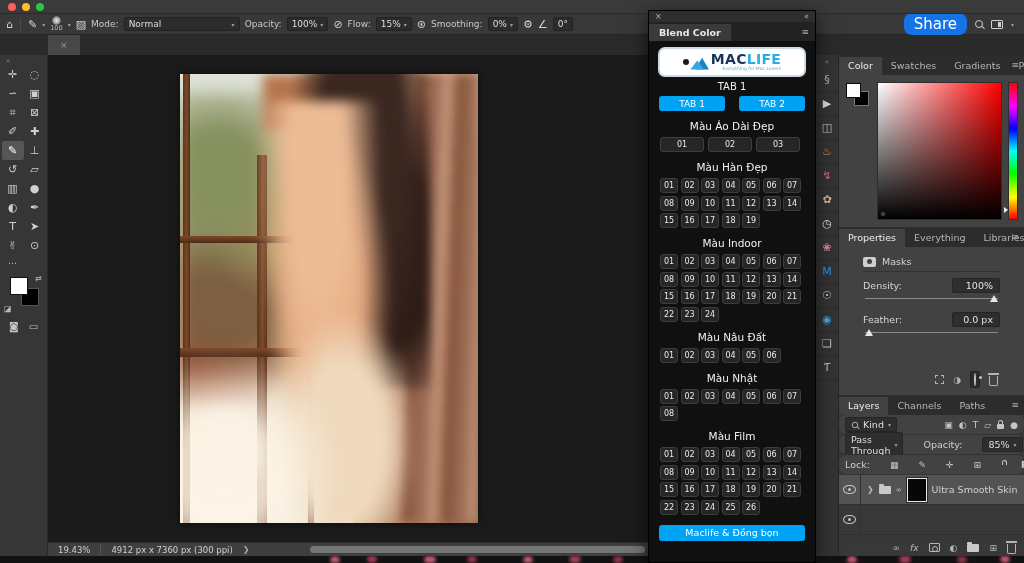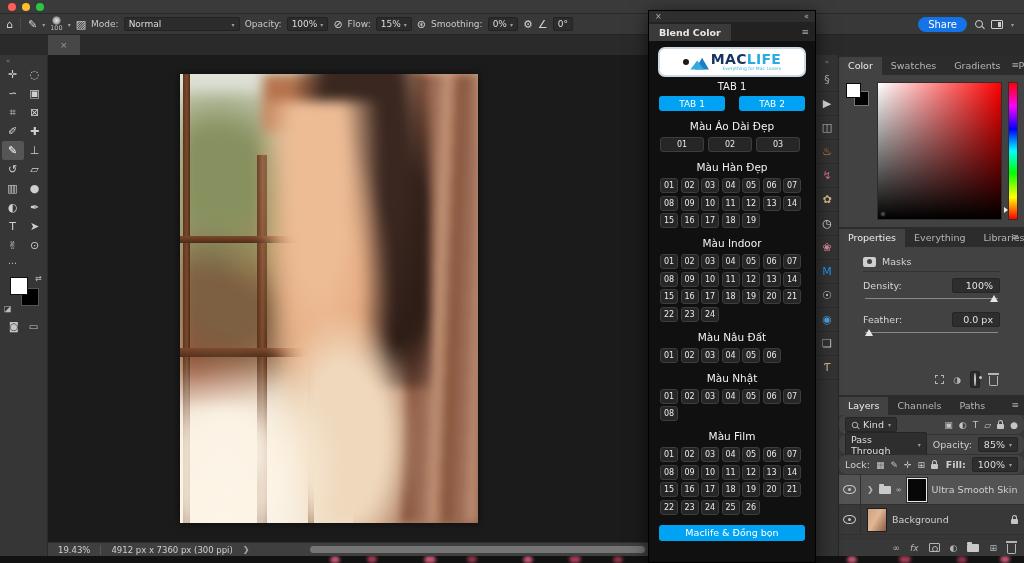--- a/index.html
+++ b/index.html
@@ -17,21 +17,21 @@
   
   .optionsbar { height:21px; background:#383838; border-bottom:1px solid #252525; display:flex; align-items:center; gap:5px; padding:0 6px; font-size:9px; color:#c9c9c9; white-space:nowrap; }
   .ob-sep { width:1px; height:13px; background:#4a4a4a; margin:0 2px; }
   .ob-icon { color:#d2d2d2; font-size:11px; line-height:1; }
   .ob-caret { font-size:6px; color:#9a9a9a; }
   .ob-box { background:#2c2c2c; border:1px solid #222; border-radius:2px; padding:1px 4px; color:#ddd; display:flex; align-items:center; gap:3px; }
   .ob-brushprev { display:flex; flex-direction:column; align-items:center; line-height:1; }
   .brush-dot { width:9px; height:9px; border-radius:50%; background:radial-gradient(circle,#e8e8e8 0%,#9a9a9a 55%,transparent 75%); }
   .ob-brushprev span { font-size:6.5px; color:#bbb; }
   .ob-right { margin-left:auto; display:flex; align-items:center; gap:8px; padding-right:4px; }
-  .share-btn { background:#1473E6; color:#fff; border-radius:8px; padding:2px 10px; font-size:10px; }
+  .share-btn { background:#1473E6; color:#fff; border-radius:8px; padding:2px 10px; font-size:15px; }
   .icon-search { width:8px; height:8px; border:1.4px solid #cfcfcf; border-radius:50%; position:relative; }
   .icon-search::after { content:''; position:absolute; width:4px; height:1.4px; background:#cfcfcf; transform:rotate(45deg); right:-3px; bottom:-1px; }
   .ws-icon { width:12px; height:9px; border:1px solid #cfcfcf; border-radius:1px; position:relative; }
   .ws-icon::after { content:''; position:absolute; right:1px; top:1px; bottom:1px; width:3px; background:#cfcfcf; }
 
   
   .tabbar { height:20px; background:#2a2a2a; display:flex; align-items:flex-end; }
   .doc-tab { margin-left:48px; background:#474747; height:20px; display:flex; align-items:center; gap:6px; padding:0 12px; font-size:9.5px; color:#dedede; }
   .tab-close { color:#9a9a9a; font-size:9px; }
 
@@ -134,21 +134,21 @@
   .sl-thumb { position:absolute; top:1px; width:0; height:0; border-left:4px solid transparent; border-right:4px solid transparent; border-bottom:7px solid #e6e6e6; }
   .props-foot { margin-top:auto; display:flex; justify-content:flex-end; align-items:center; gap:9px; padding:2px 2px 4px; }
   .icon-dashedsq { width:9px; height:9px; border:1px dashed #b5b5b5; }
   .icon-eye { width:13px; height:9px; border:1px solid #c5c5c5; border-radius:50% / 55%; position:relative; }
   .icon-eye::after { content:''; position:absolute; left:4px; top:2px; width:3px; height:3px; background:#c5c5c5; border-radius:50%; }
   .icon-trash { width:9px; height:10px; border:1px solid #b5b5b5; border-top:none; border-radius:0 0 2px 2px; position:relative; margin-top:3px; }
   .icon-trash::before { content:''; position:absolute; left:-2px; right:-2px; top:-3px; height:1.5px; background:#b5b5b5; }
 
   
   .layers-body { flex:1; display:flex; flex-direction:column; font-size:9.5px; }
-  .lp-row { display:flex; align-items:center; gap:6px; padding:0 6px; height:20px; border-bottom:1px solid #343434;border-radius:7px; }
+  .lp-row { display:flex; align-items:center; gap:20px; padding:0 6px; height:20px; border-bottom:1px solid #343434;border-radius:7px; }
   .lp-filter-icons { margin-left:auto; display:flex; gap:6px; align-items:center; color:#c5c5c5; font-size:9px; }
   .dd-box { background:#2e2e2e; border:1px solid #252525; border-radius:2px; padding:1px 5px; display:flex; align-items:center; gap:4px; color:#ddd; }
   .icon-lock { width:7px; height:5px; background:#c5c5c5; border-radius:1px; position:relative; margin-top:4px; }
   .icon-lock::before { content:''; position:absolute; top:-4px; left:1px; width:3px; height:4px; border:1.2px solid #c5c5c5; border-bottom:none; border-radius:3px 3px 0 0; }
   .layer-row { display:flex; align-items:center; height:30px; border-bottom:1px solid #303030; }
   .layer-row.selected { background:#535353; }
   .eye-cell { width:22px; align-self:stretch; display:flex; align-items:center; justify-content:center; border-right:1px solid #2f2f2f; }
   .layer-main { display:flex; align-items:center; gap:5px; padding:0 6px; flex:1; }
   .icon-folder { width:12px; height:8px; background:#c9c9c9; border-radius:1px; position:relative; }
   .icon-folder::before { content:''; position:absolute; top:-2px; left:0; width:5px; height:2px; background:#c9c9c9; border-radius:1px 1px 0 0; }
@@ -461,25 +461,20 @@
             <span class="icon-folder"></span>
             <span class="chainlink">∞</span>
             <span class="mask-thumb"></span>
             <span>Ultra Smooth Skin</span>
           </div>
         </div>
         <div class="layer-row">
           <div class="eye-cell">
               <span class="icon-eye"></span>
             </div>
-          <div class="layer-main">
-            <span class="photo-thumb"></span>
-            <span>Background</span>
-            <span style="margin-left:auto;" class="icon-lock"></span>
-          </div>
         </div>
         <div class="lp-foot">
           <span>∞</span>
           <span class="fx-label">fx</span>
           <span class="icon-masksm"></span>
           <span>◐</span>
           <span class="icon-folder"></span>
           <span>⊞</span>
           <span class="icon-trash"></span>
         </div>

